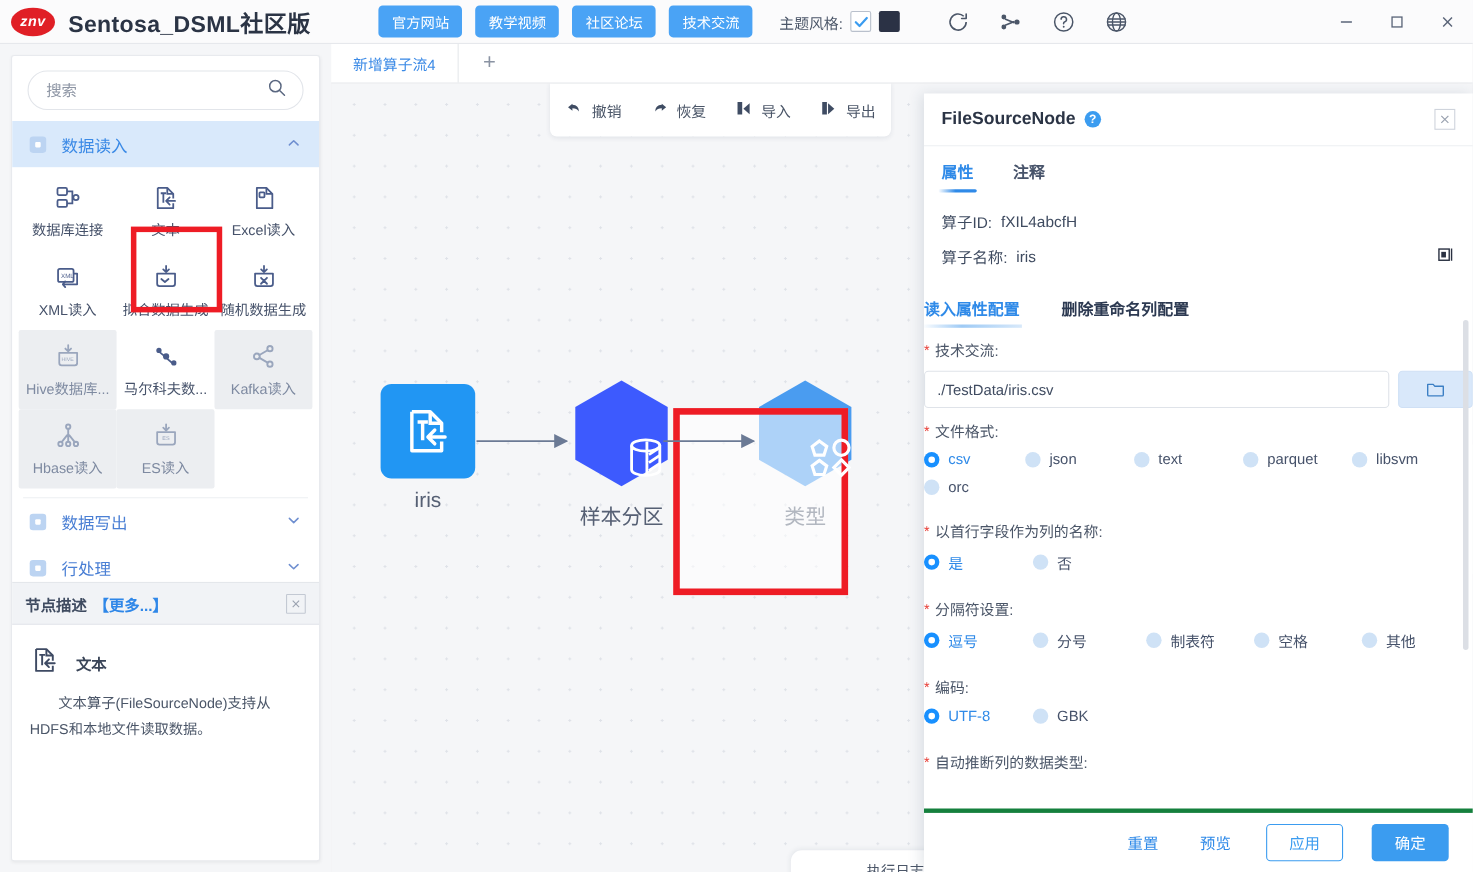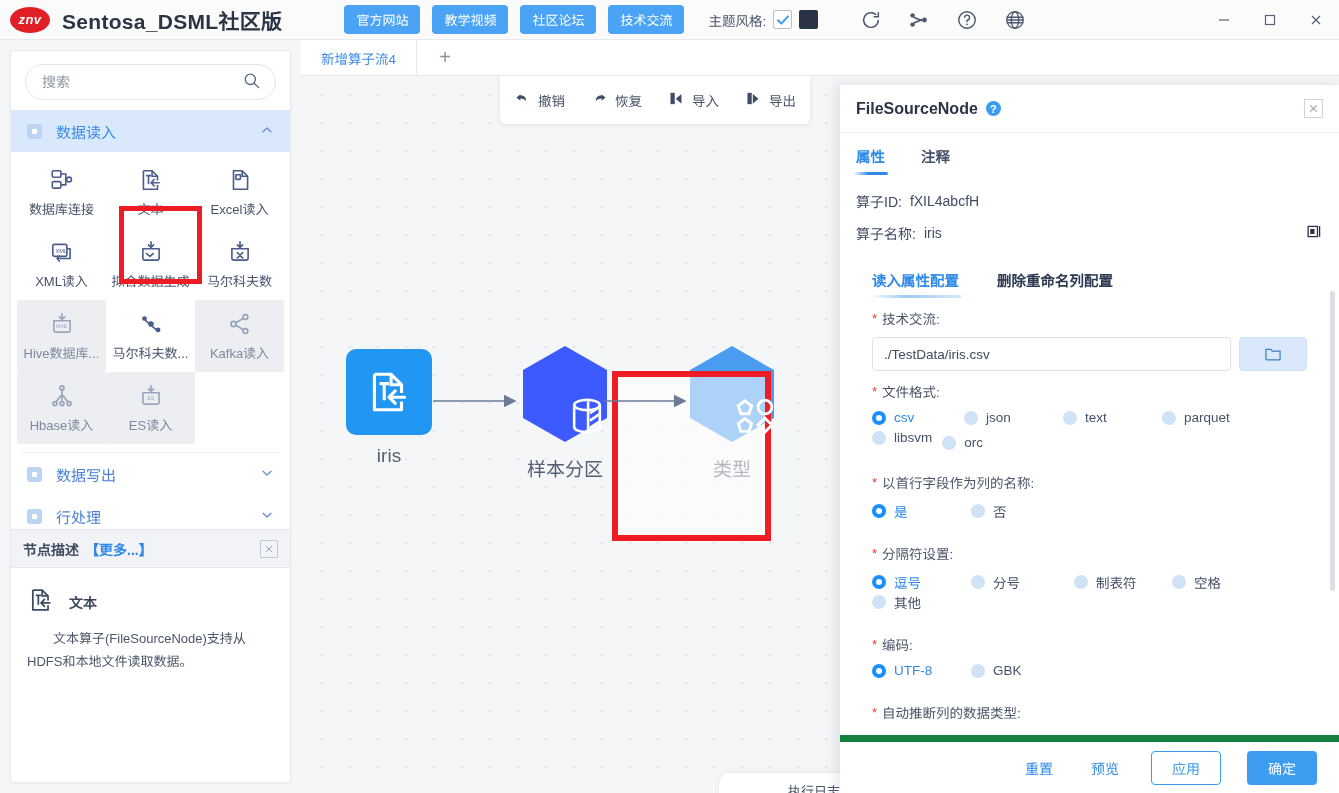--- a/index.html
+++ b/index.html
@@ -262,21 +262,21 @@
   .pp-tab.active::after {
     content: ""; position: absolute; left: -3px; right: -3px; bottom: 0; height: 3px;
     background: linear-gradient(90deg, rgba(47,138,232,0) 0%, #2f8ae8 45%, #2f8ae8 100%);
     border-radius: 2px;
   }
   .pp-meta { padding: 4px 16px 0 16px; }
   .meta-row { display: flex; align-items: center; font-size: 14px; color: #3f4b60; margin: 12px 0; }
   .meta-k { color: #3f4b60; }
   .meta-v { margin-left: 8px; color: #3f4b60; }
   .meta-ico { margin-left: auto; color: #2a3142; cursor: pointer; }
-  .pp-body { flex: 1; overflow: hidden; position: relative; padding: 0 32px; }
+  .pp-body { flex: 1; overflow: hidden; position: relative; padding: 0 0; }
   .sub-tabs { display: flex; gap: 38px; margin-top: 14px; }
   .sub-tab { font-size: 14.5px; color: #2d3a52; font-weight: bold; cursor: pointer; position: relative; padding-bottom: 8px; }
   .sub-tab.active { color: #2f8ae8; }
   .sub-tab.active::after {
     content: ""; position: absolute; left: -2px; right: -2px; bottom: 0; height: 3px;
     background: linear-gradient(90deg, rgba(47,138,232,0) 0%, #9ecaf5 40%, #d8e9fa 100%);
   }
   .field { margin-top: 10px; }
   .flabel { font-size: 13.5px; color: #4b5668; margin-bottom: 9px; display: flex; align-items: center; }
   .req { color: #e8413a; margin-right: 5px; font-size: 13px; line-height: 1; }
@@ -303,21 +303,21 @@
     border-radius: 50%; background: #fff;
   }
   .rlabel { font-size: 13.5px; color: #46526a; white-space: nowrap; }
   .radio.on .rlabel { color: #2f8ae8; }
   .pp-scrollbar {
     position: absolute; right: 4px; top: 36px; width: 5px; height: 300px;
     background: #dcdfe5; border-radius: 3px;
   }
   .pp-foot {
     height: 58px; display: flex; align-items: center; justify-content: flex-end;
-    gap: 26px; padding: 0 22px; border-top: 7px solid #15803d; background: #fff;
+    gap: 26px; padding: 0 22px; border-top: 4px solid #15803d; background: #fff;
   }
   .btn-link { font-size: 14px; color: #2f8ae8; cursor: pointer; background: none; border: none;
               font-family: "Liberation Sans", sans-serif; }
   .btn-ghost {
     min-width: 70px; height: 34px; border: 1px solid #3b9cf0; color: #3b9cf0;
     background: #fff; border-radius: 4px; font-size: 14px; cursor: pointer;
     font-family: "Liberation Sans", sans-serif;
   }
   .btn-primary {
     min-width: 70px; height: 34px; border: none; color: #fff;
@@ -494,21 +494,21 @@
         </div>
 
         <div class="tile">
           <span class="tile-ico">
             <svg width="26" height="26" viewBox="0 0 24 24" fill="none" stroke="currentColor" stroke-width="1.5">
               <path d="M12 2.5v5M9.6 5.4L12 7.8l2.4-2.4" stroke-linecap="round" stroke-linejoin="round"></path>
               <path d="M4.5 9h15v8.5a2 2 0 0 1-2 2h-11a2 2 0 0 1-2-2z" stroke-linejoin="round"></path>
               <path d="M9.5 12.5l5 5M14.5 12.5l-5 5" stroke-linecap="round"></path>
             </svg>
           </span>
-          <span class="tile-label">马尔科夫数</span>
+          <span class="tile-label">随机数据生成</span>
         </div>
 
         <div class="tile disabled">
           <span class="tile-ico">
             <svg width="26" height="26" viewBox="0 0 24 24" fill="none" stroke="currentColor" stroke-width="1.5">
               <path d="M12 2.5v5M9.6 5.4L12 7.8l2.4-2.4" stroke-linecap="round" stroke-linejoin="round"></path>
               <path d="M4.5 9h15v8.5a2 2 0 0 1-2 2h-11a2 2 0 0 1-2-2z" stroke-linejoin="round"></path>
               <text x="6.4" y="16" font-size="4.4" fill="currentColor" stroke="none" font-family="sans-serif">HIVE</text>
             </svg>
           </span>

